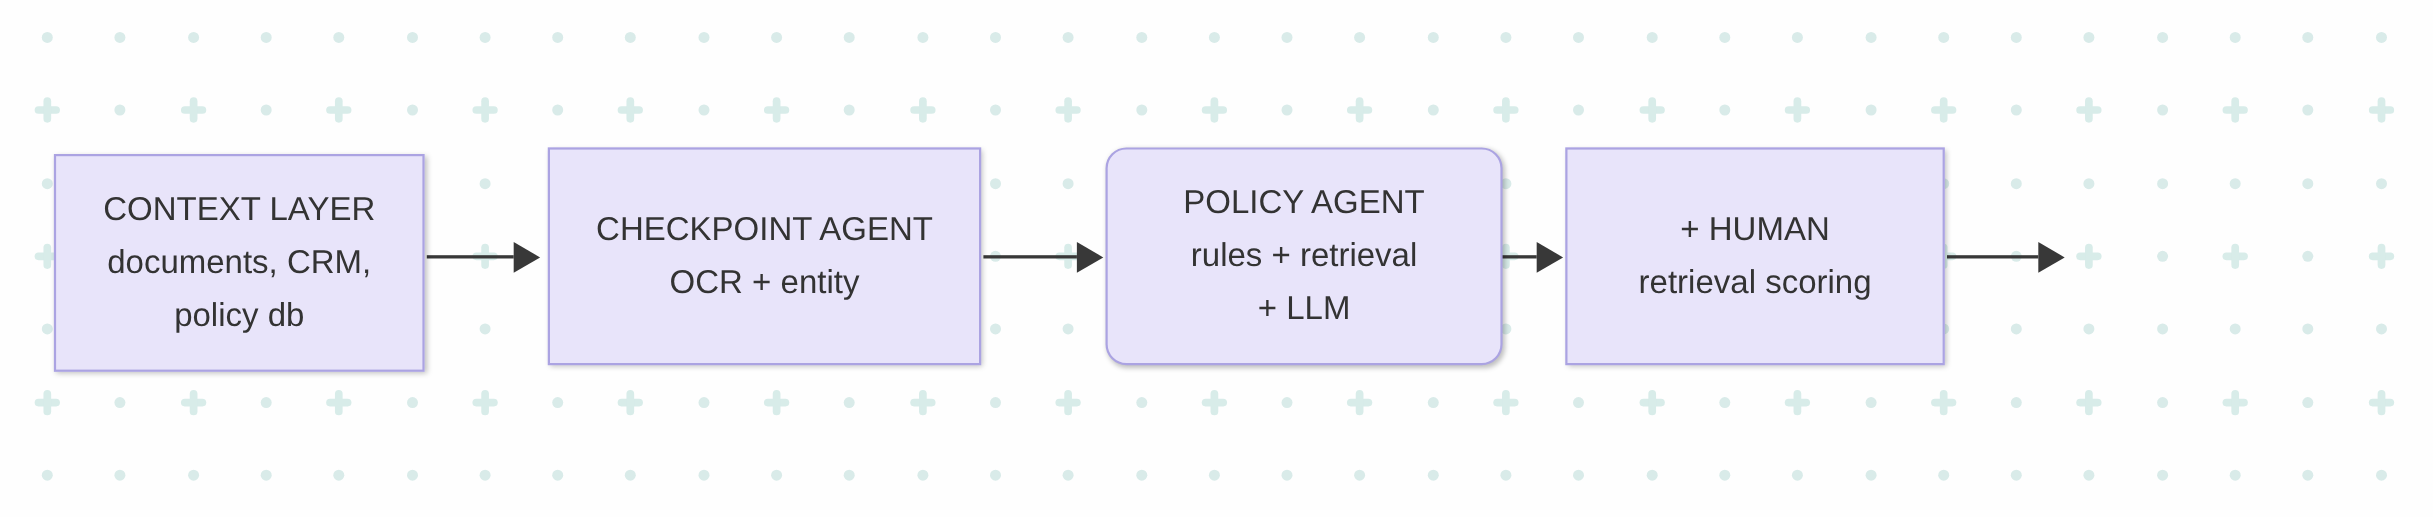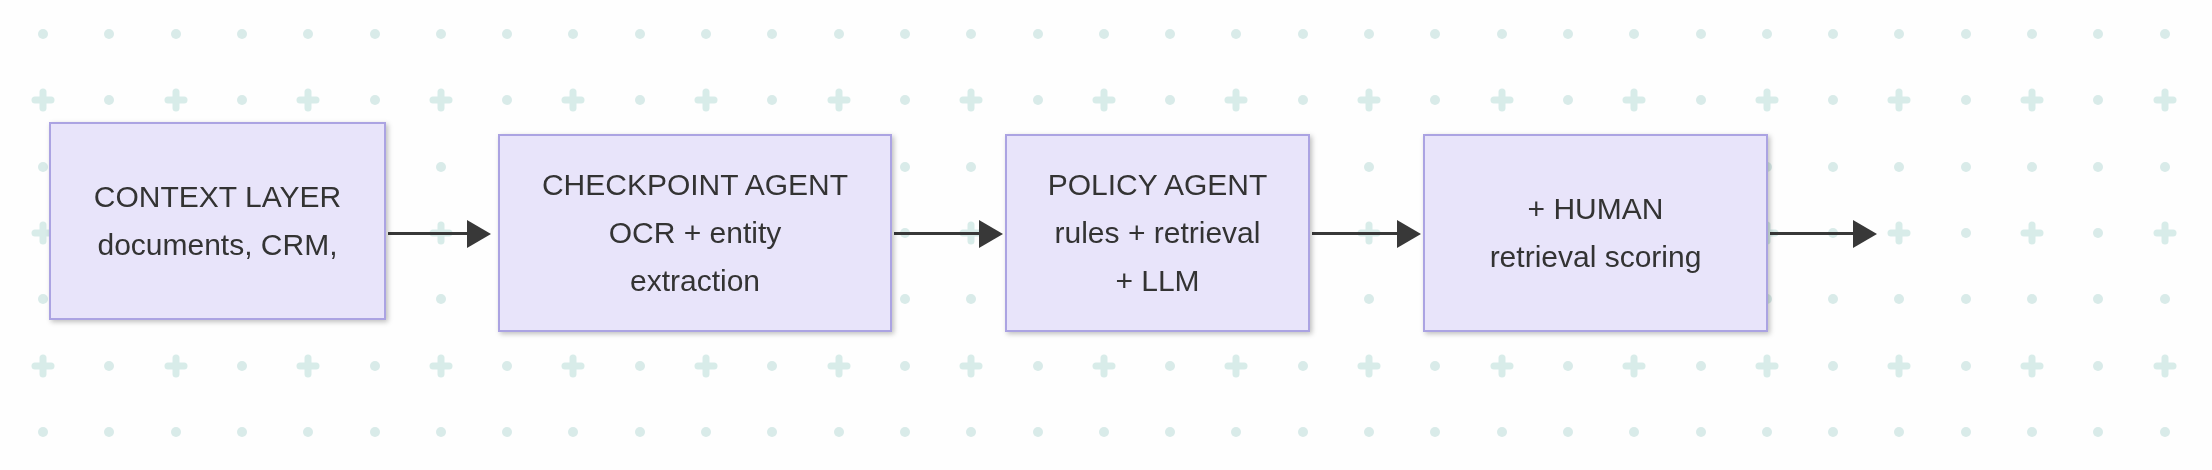--- a/index.html
+++ b/index.html
@@ -44,23 +44,23 @@
   .node{
     position:absolute;z-index:2;
     background:var(--node-fill);
     border:2px solid var(--node-border);
     box-shadow:2px 2px 5px rgba(0,0,0,0.25);
     display:flex;flex-direction:column;justify-content:center;align-items:center;
     text-align:center;
     color:var(--node-text);
     font-size:30px;line-height:48px;
   }
-  .n1{left:49px;top:122px;width:337px;height:198px;}
+  .n1{left:49px;top:140px;width:337px;height:198px;}
   .n2{left:498px;top:134px;width:394px;height:198px;}
-  .n3{left:1005px;top:134px;width:305px;height:198px;}
+  .n3{left:1005px;top:134px;width:361px;height:198px;border-radius:19px;}
   .n4{left:1423px;top:134px;width:345px;height:198px;}
   .n5{left:1879px;top:159px;width:284px;height:150px;}
   .node .line{display:block;white-space:nowrap;}
   
   .arrow{
     position:absolute;z-index:1;top:219px;height:29px;
     display:flex;align-items:center;
   }
   .a1{left:388px;width:103px;}
   .a2{left:894px;width:109px;}
@@ -309,31 +309,31 @@
       <span class="pat-dot" style="left: 1899.4px; top: 431.8px;"></span>
       <span class="pat-dot" style="left: 1965.7px; top: 431.8px;"></span>
       <span class="pat-dot" style="left: 2032px; top: 431.8px;"></span>
       <span class="pat-dot" style="left: 2098.3px; top: 431.8px;"></span>
       <span class="pat-dot" style="left: 2164.6px; top: 431.8px;"></span>
     </div>
 
   <div class="node n1">
     <span class="line">CONTEXT LAYER</span>
     <span class="line">documents, CRM,</span>
+    <span class="line">policy db</span>
   </div>
 
   <div class="arrow a1">
     <div class="shaft"></div>
     <div class="head"></div>
   </div>
 
   <div class="node n2">
     <span class="line">CHECKPOINT AGENT</span>
     <span class="line">OCR + entity</span>
-    <span class="line">extraction</span>
   </div>
 
   <div class="arrow a2">
     <div class="shaft"></div>
     <div class="head"></div>
   </div>
 
   <div class="node n3">
     <span class="line">POLICY AGENT</span>
     <span class="line">rules + retrieval</span>

